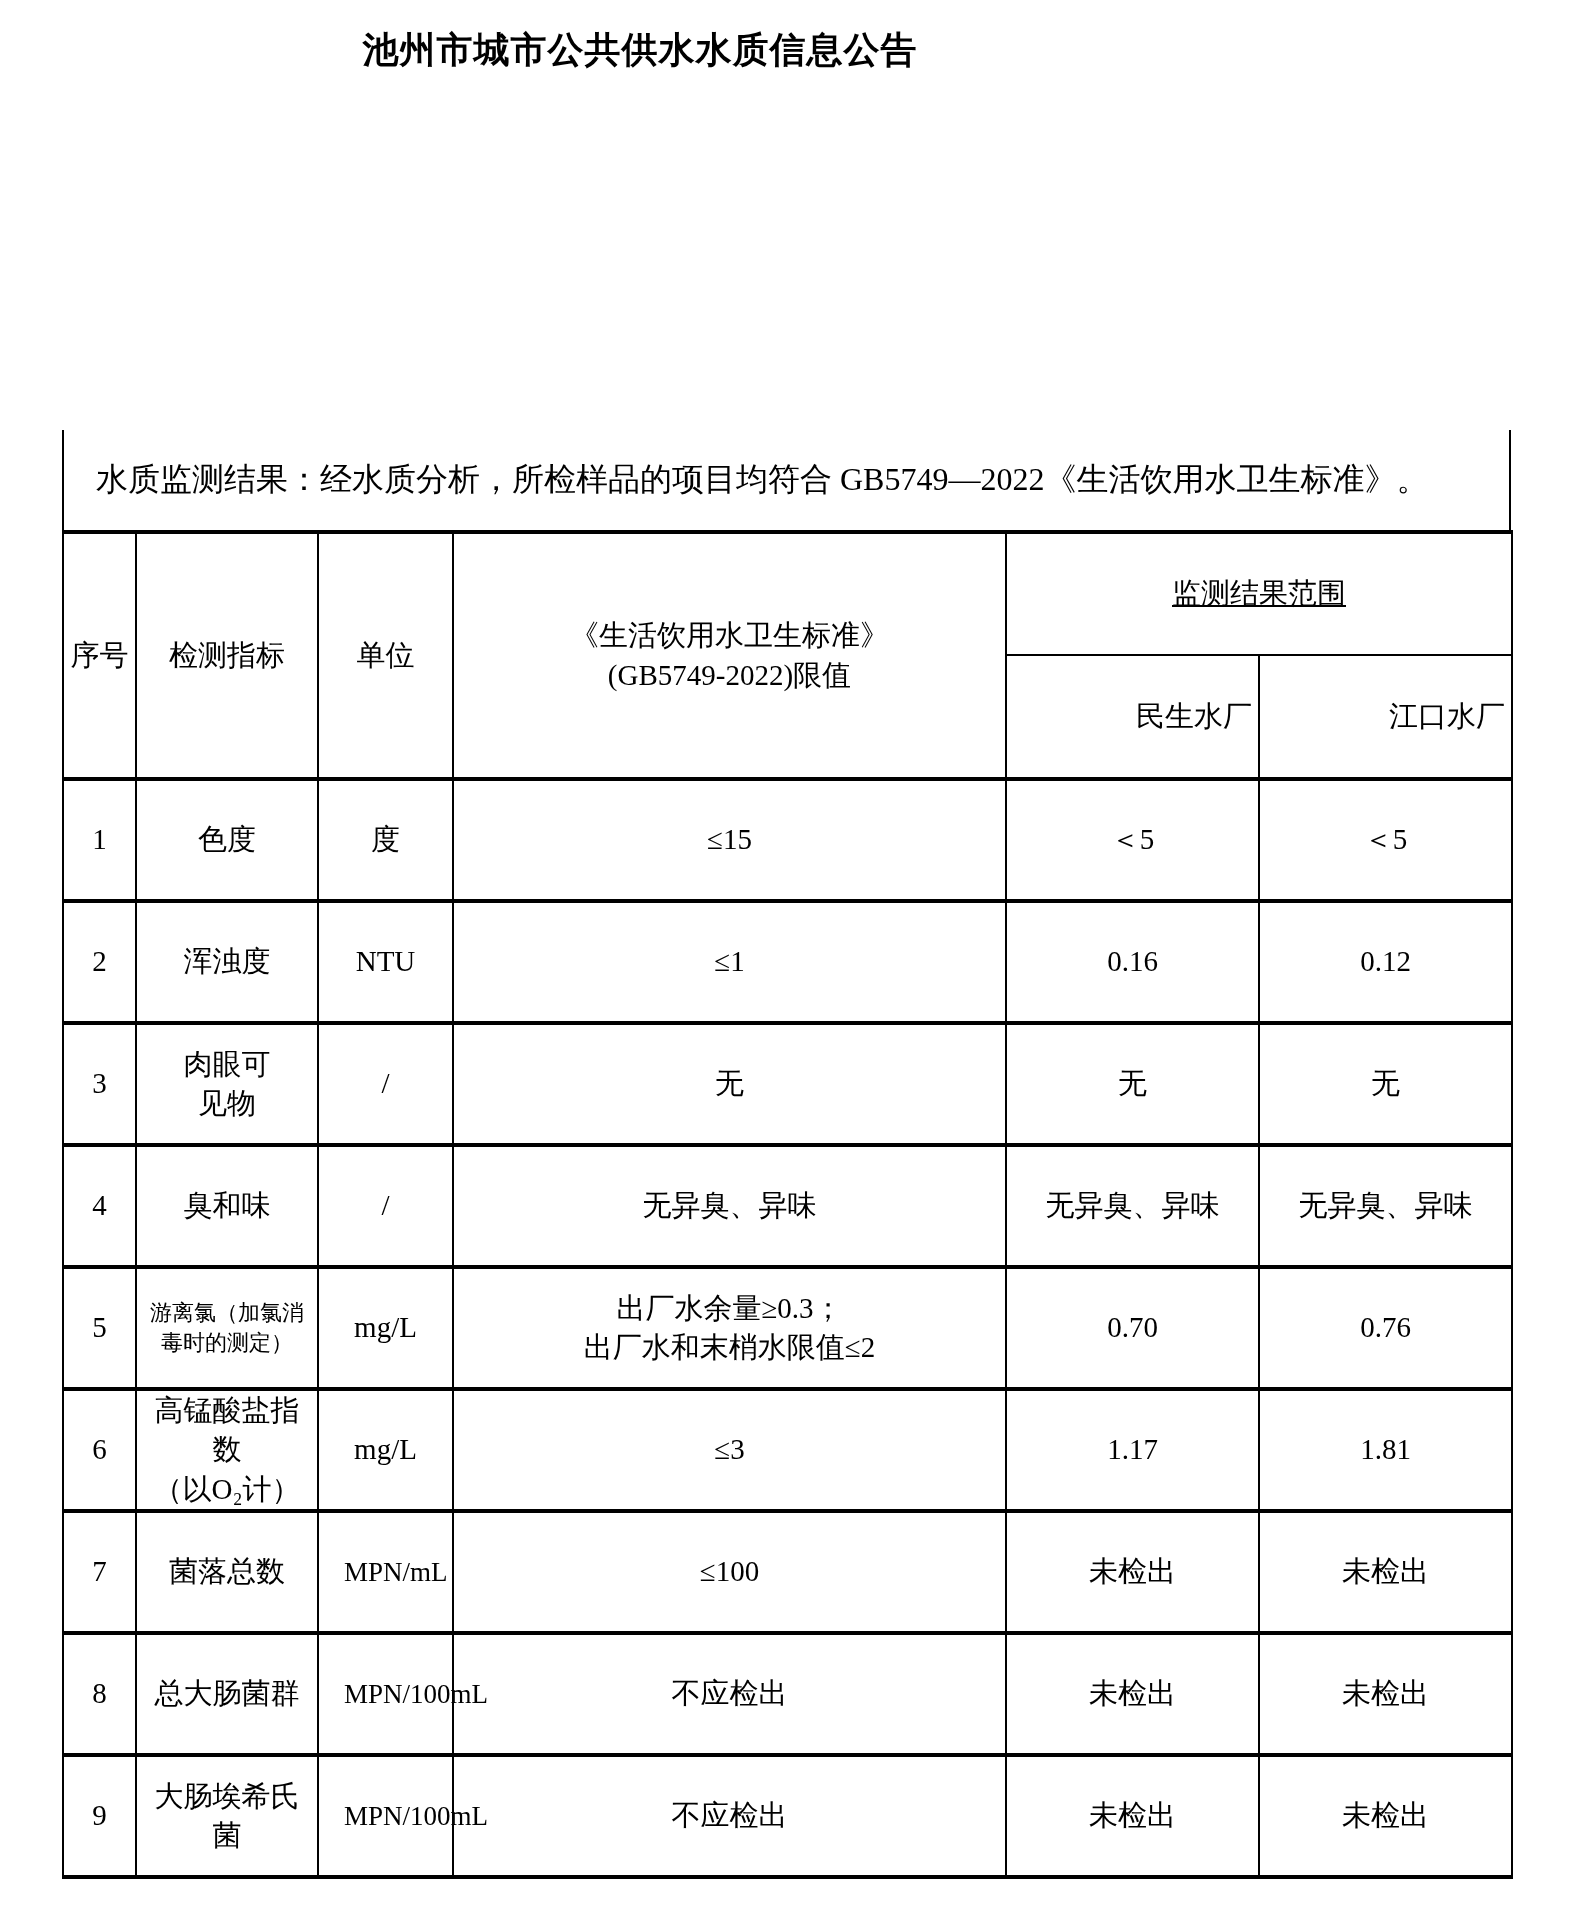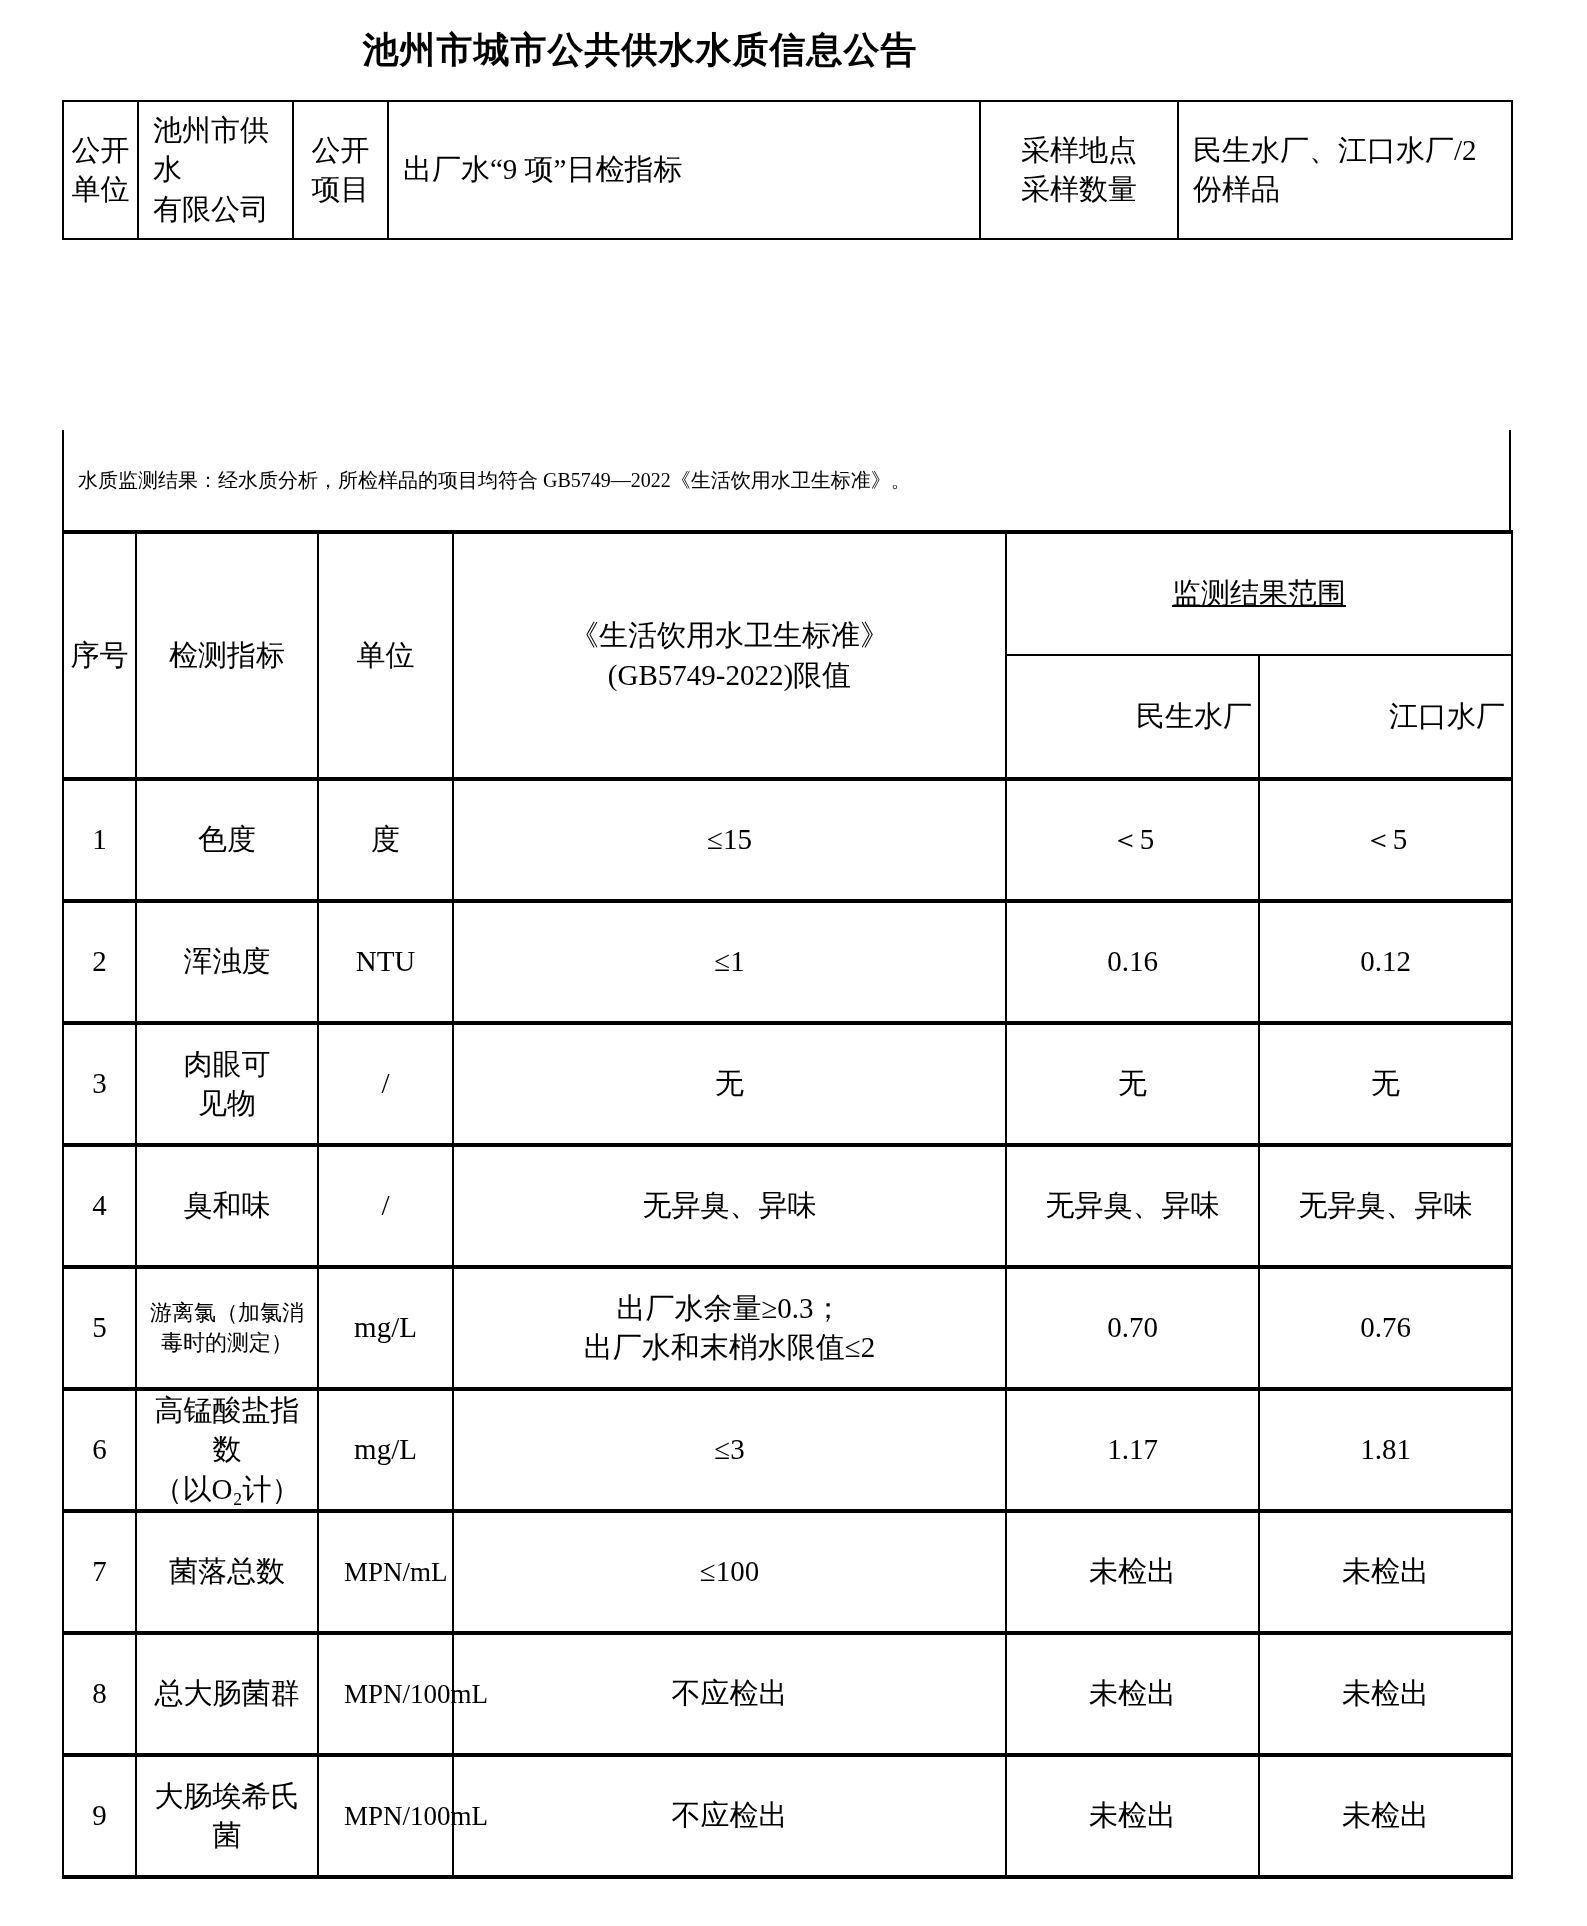--- a/index.html
+++ b/index.html
@@ -22,21 +22,21 @@
   .info-table td.lab{text-align:center;}
   .info-table td.val{text-align:left;padding-left:14px;}
   .info-table td.val-center{text-align:center;}
   .info-table tr.r1{height:138px;}
   .info-table tr.r2{height:192px;}
   
   .note-box{
     position:absolute;top:430px;left:62px;width:1449px;height:100px;
     border-left:2px solid #000;border-right:2px solid #000;
     display:flex;align-items:center;box-sizing:border-box;
-    font-size:20px;padding-left:14px;white-space:pre-line;
+    font-size:32px;padding-left:32px;white-space:pre-line;
   }
   
   .main-table{position:absolute;top:530px;left:62px;width:1449px;}
   .main-table td{
     text-align:center;
     border-top-width:4px;border-bottom-width:4px;
   }
   .main-table tr.h1{height:123px;}
   .main-table tr.h2{height:124px;}
   .main-table tr.data{height:122px;}
@@ -53,33 +53,20 @@
 <table class="info-table">
   <colgroup>
     <col style="width:75px">
       <col style="width:155px">
       <col style="width:95px">
     <col style="width:592px">
       <col style="width:198px">
       <col style="width:334px">
   </colgroup>
   <tbody>
-      <tr class="r1">
-    <td class="lab">公开
-单位</td>
-    <td class="val">池州市供水
-有限公司</td>
-    <td class="lab">公开
-项目</td>
-    <td class="val">出厂水“9 项”日检指标</td>
-    <td class="lab">采样地点
-采样数量</td>
-    <td class="val">民生水厂、江口水厂/2
-份样品</td>
-  </tr>
 </tbody>
   </table>
 
 <div class="note-box">水质监测结果：经水质分析，所检样品的项目均符合 GB5749—2022《生活饮用水卫生标准》。</div>
 
 <table class="main-table">
   <colgroup>
     <col style="width:73px">
       <col style="width:182px">
       <col style="width:135px">

